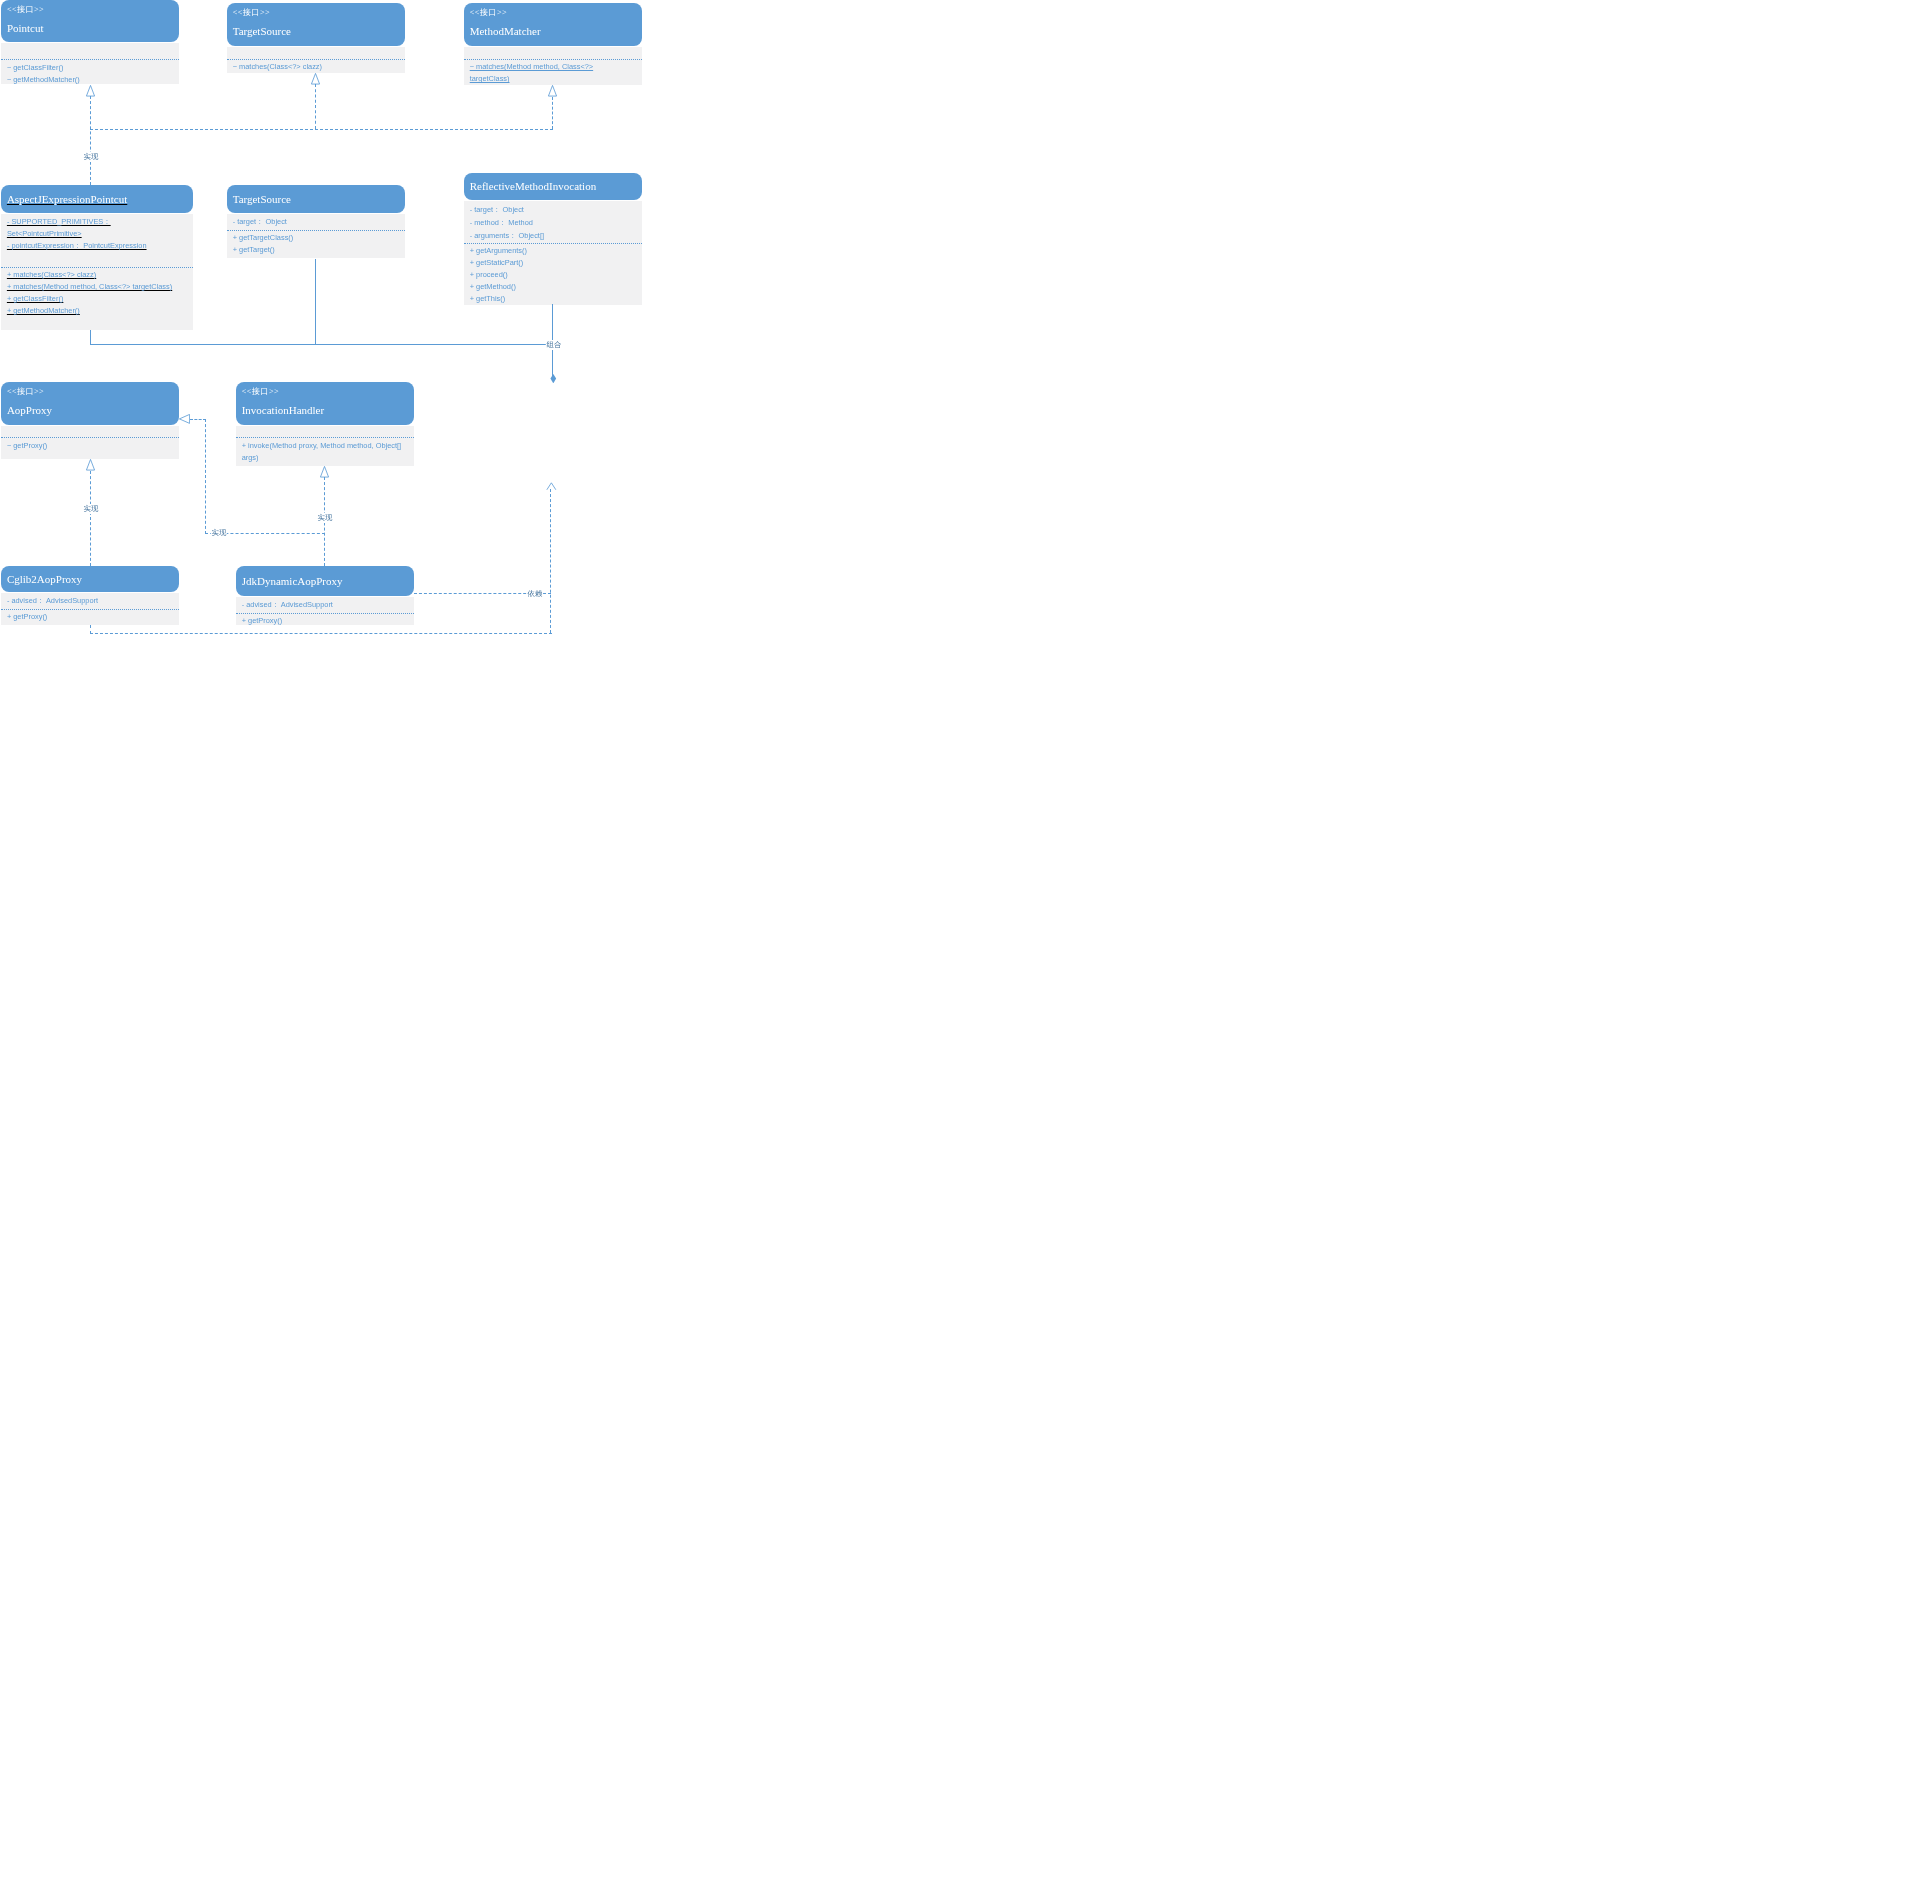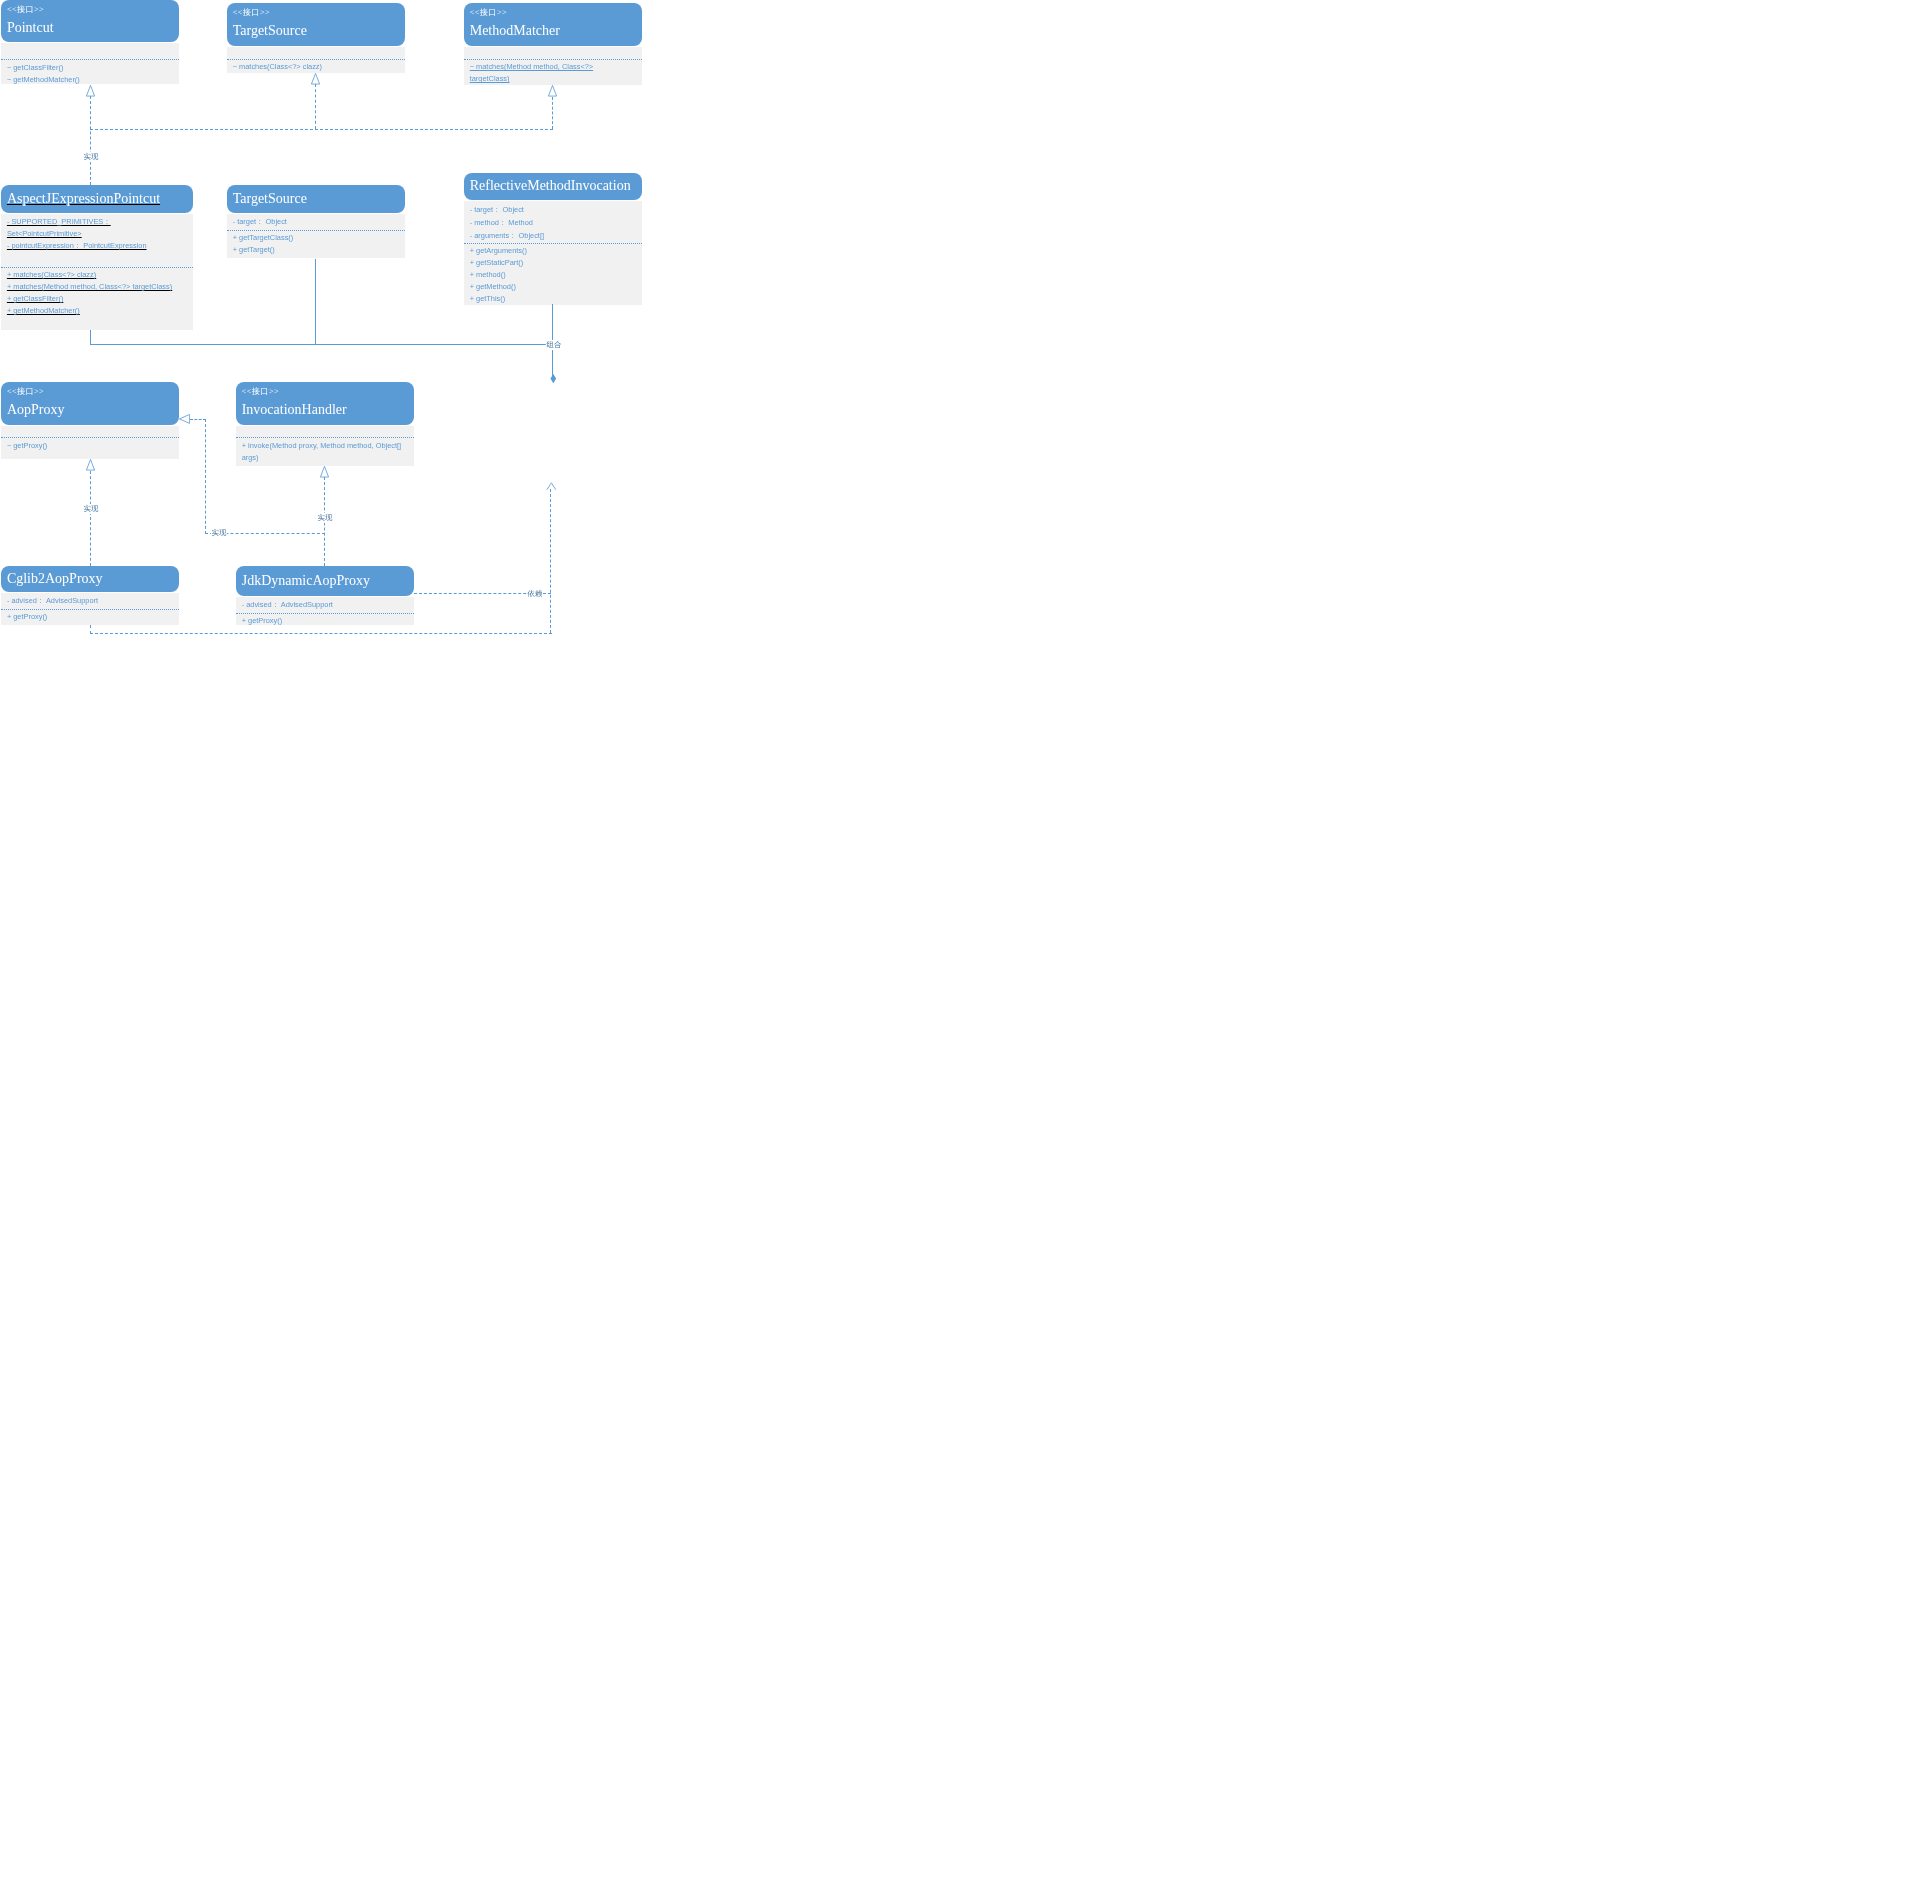--- a/index.html
+++ b/index.html
@@ -9,21 +9,21 @@
   }
   
   .uml-box{position:absolute;display:flex;flex-direction:column;box-sizing:border-box;}
   .uml-head{
     background:#5b9bd5;color:#ffffff;box-sizing:border-box;
     font-family:"Liberation Serif",serif;flex:0 0 auto;border-radius:8px;
   }
   .iface-head{padding:4.1px 5.7px 0 5.7px;}
   .stereo{font-size:8.2px;line-height:12.3px;letter-spacing:0.4px;}
   .iface-head .cname{margin-top:5.3px;}
-  .cname{font-size:14px;line-height:12.3px;white-space:nowrap;}
+  .cname{font-size:11px;line-height:12.3px;white-space:nowrap;}
   .cls-head{display:flex;align-items:center;padding:0 5.7px;}
   .uml-body{
     background:#f1f1f2;flex:1 1 auto;margin-top:0.8px;box-sizing:border-box;
     color:#5b9bd5;font-size:7.4px;display:flex;flex-direction:column;overflow:hidden;
   }
   .attrs{
     box-sizing:border-box;flex:0 0 auto;border-bottom:0.8px dotted #5b9bd5;
     padding:2.5px 5.7px 0 5.7px;
   }
   .methods{padding:1.6px 5.7px 0 5.7px;flex:1 1 auto;box-sizing:border-box;}
@@ -197,21 +197,21 @@
     </div>
     <div class="uml-body">
       <div class="attrs">
         <div class="mline">- target： Object</div>
         <div class="mline">- method： Method</div>
         <div class="mline">- arguments： Object[]</div>
       </div>
       <div class="methods">
         <div class="mline">+ getArguments()</div>
         <div class="mline">+ getStaticPart()</div>
-        <div class="mline">+ method()</div>
+        <div class="mline">+ proceed()</div>
         <div class="mline">+ getMethod()</div>
         <div class="mline">+ getThis()</div>
       </div>
     </div>
   </div>
 
   <div class="uml-box" id="box-aopproxy">
     <div class="uml-head iface-head">
       <div class="stereo">&lt;&lt;接口&gt;&gt;</div>
       <div class="cname">AopProxy</div>

